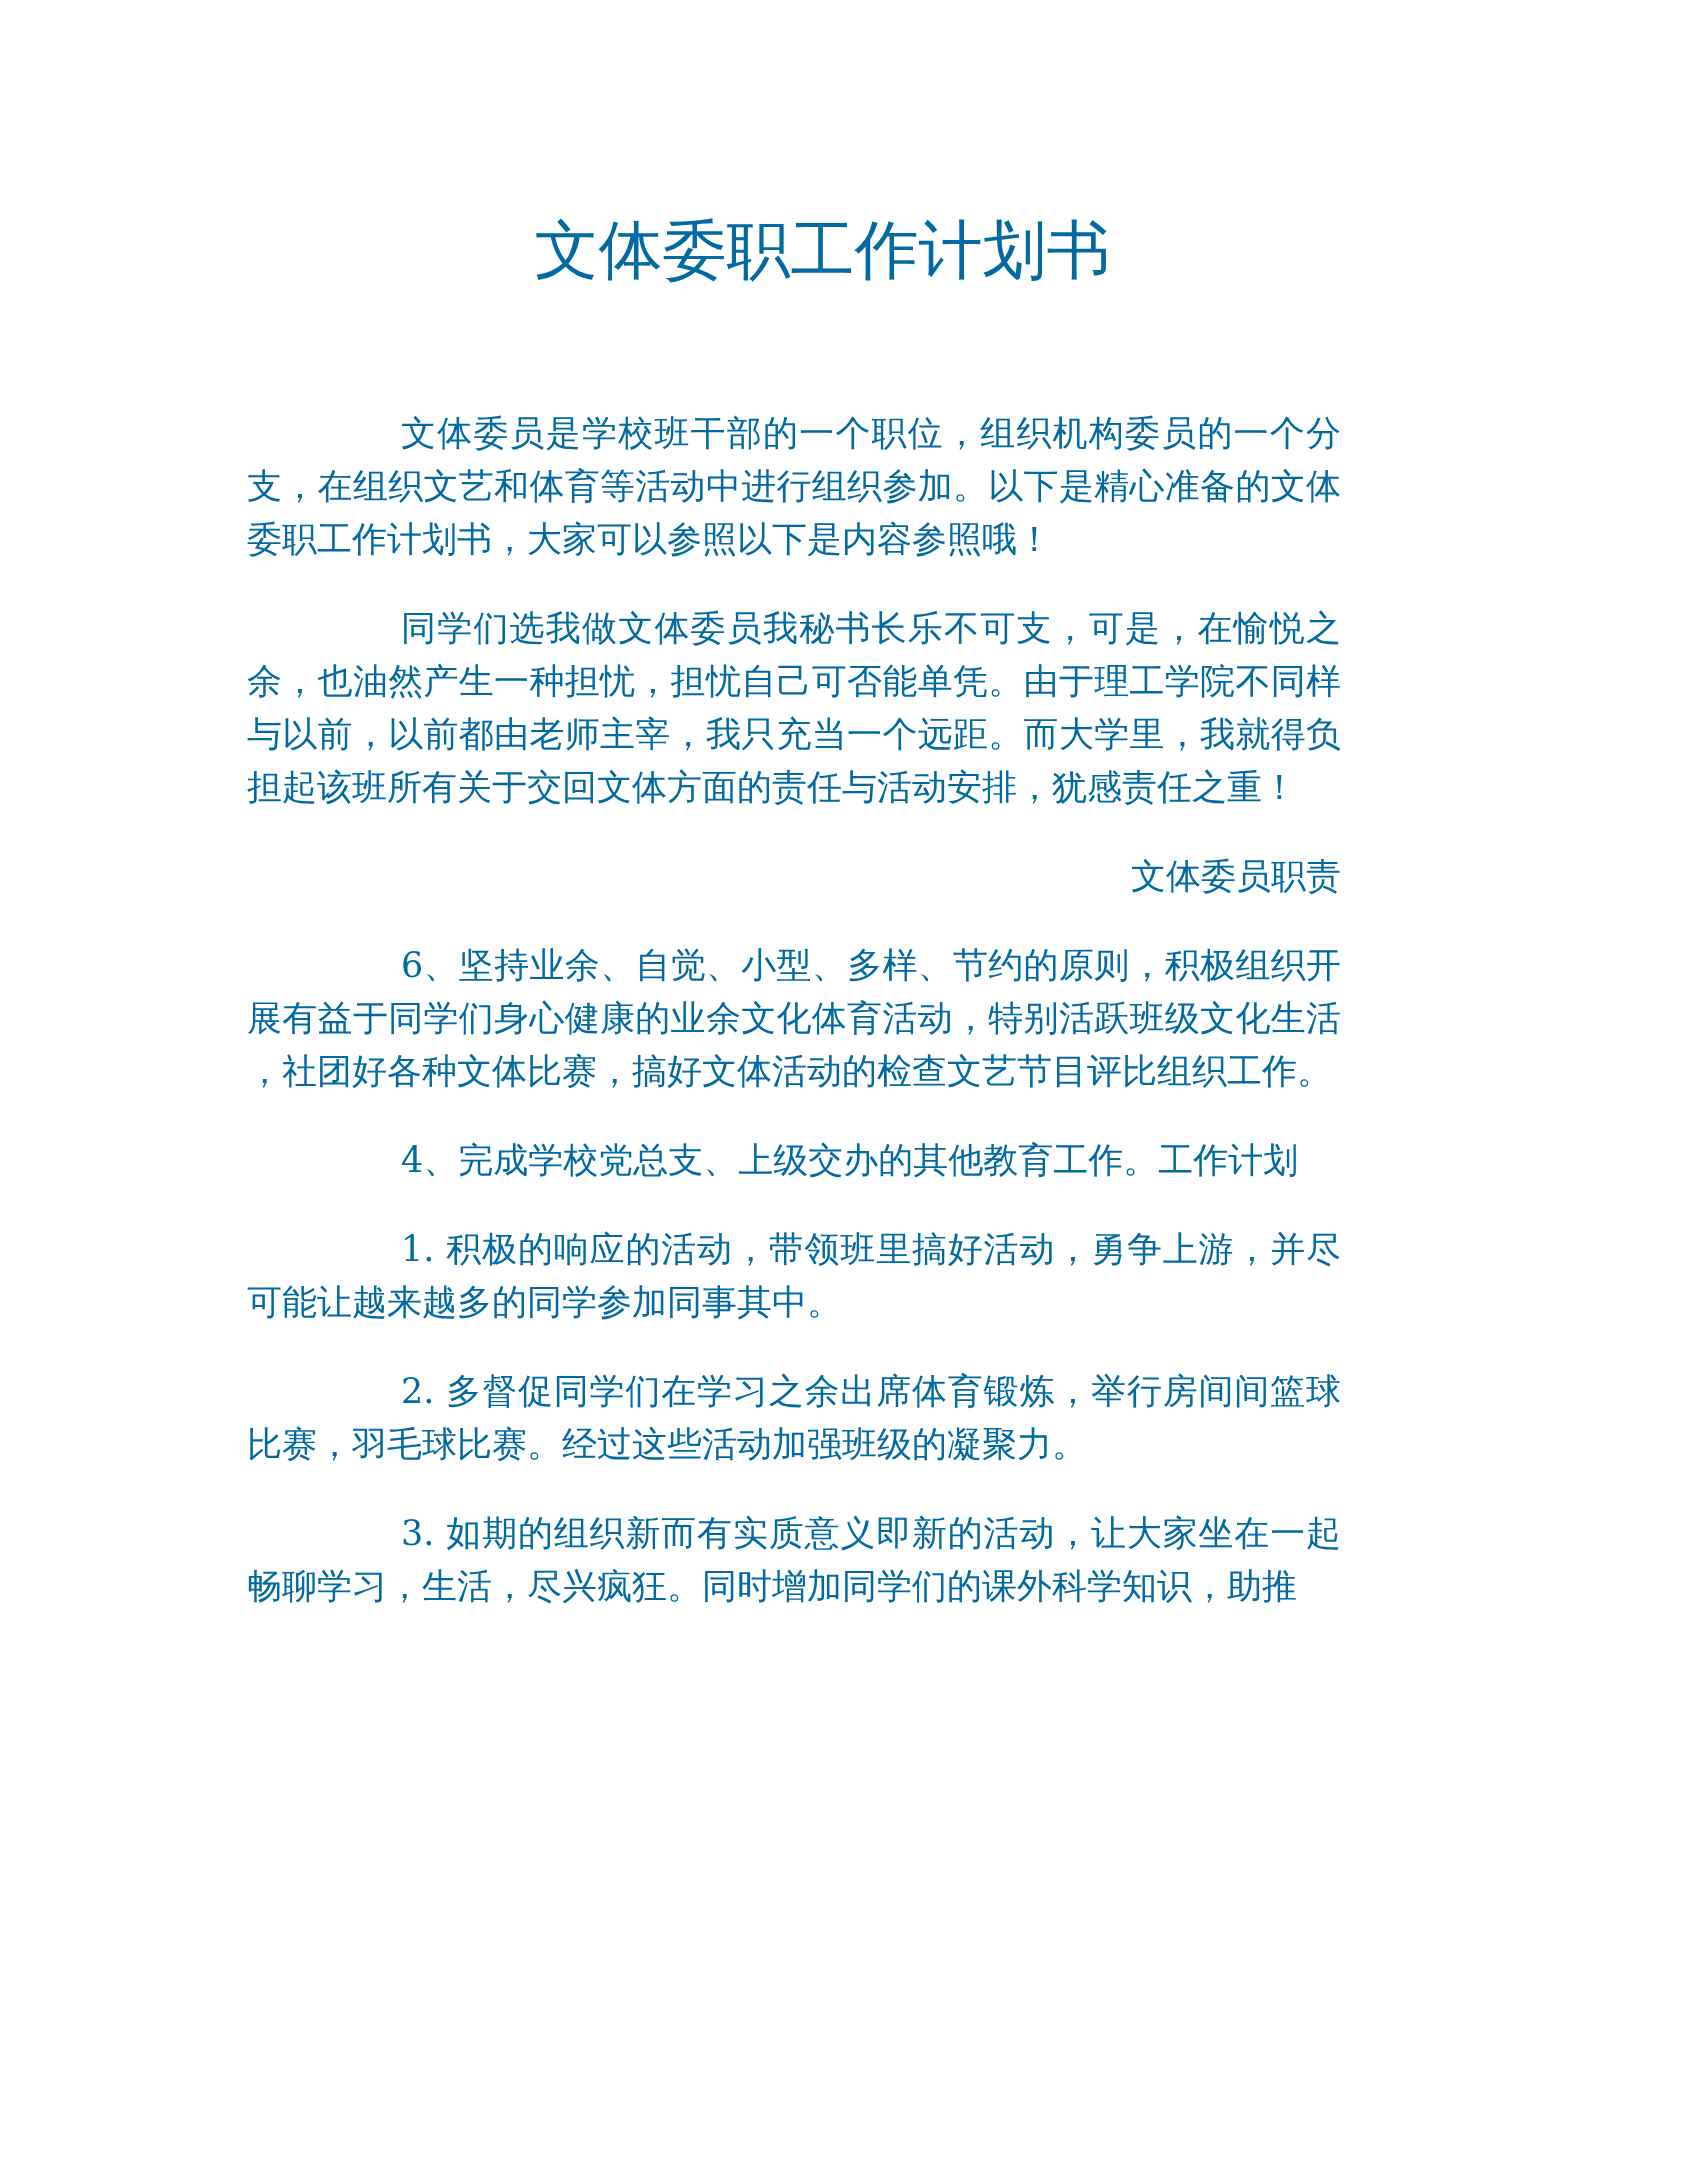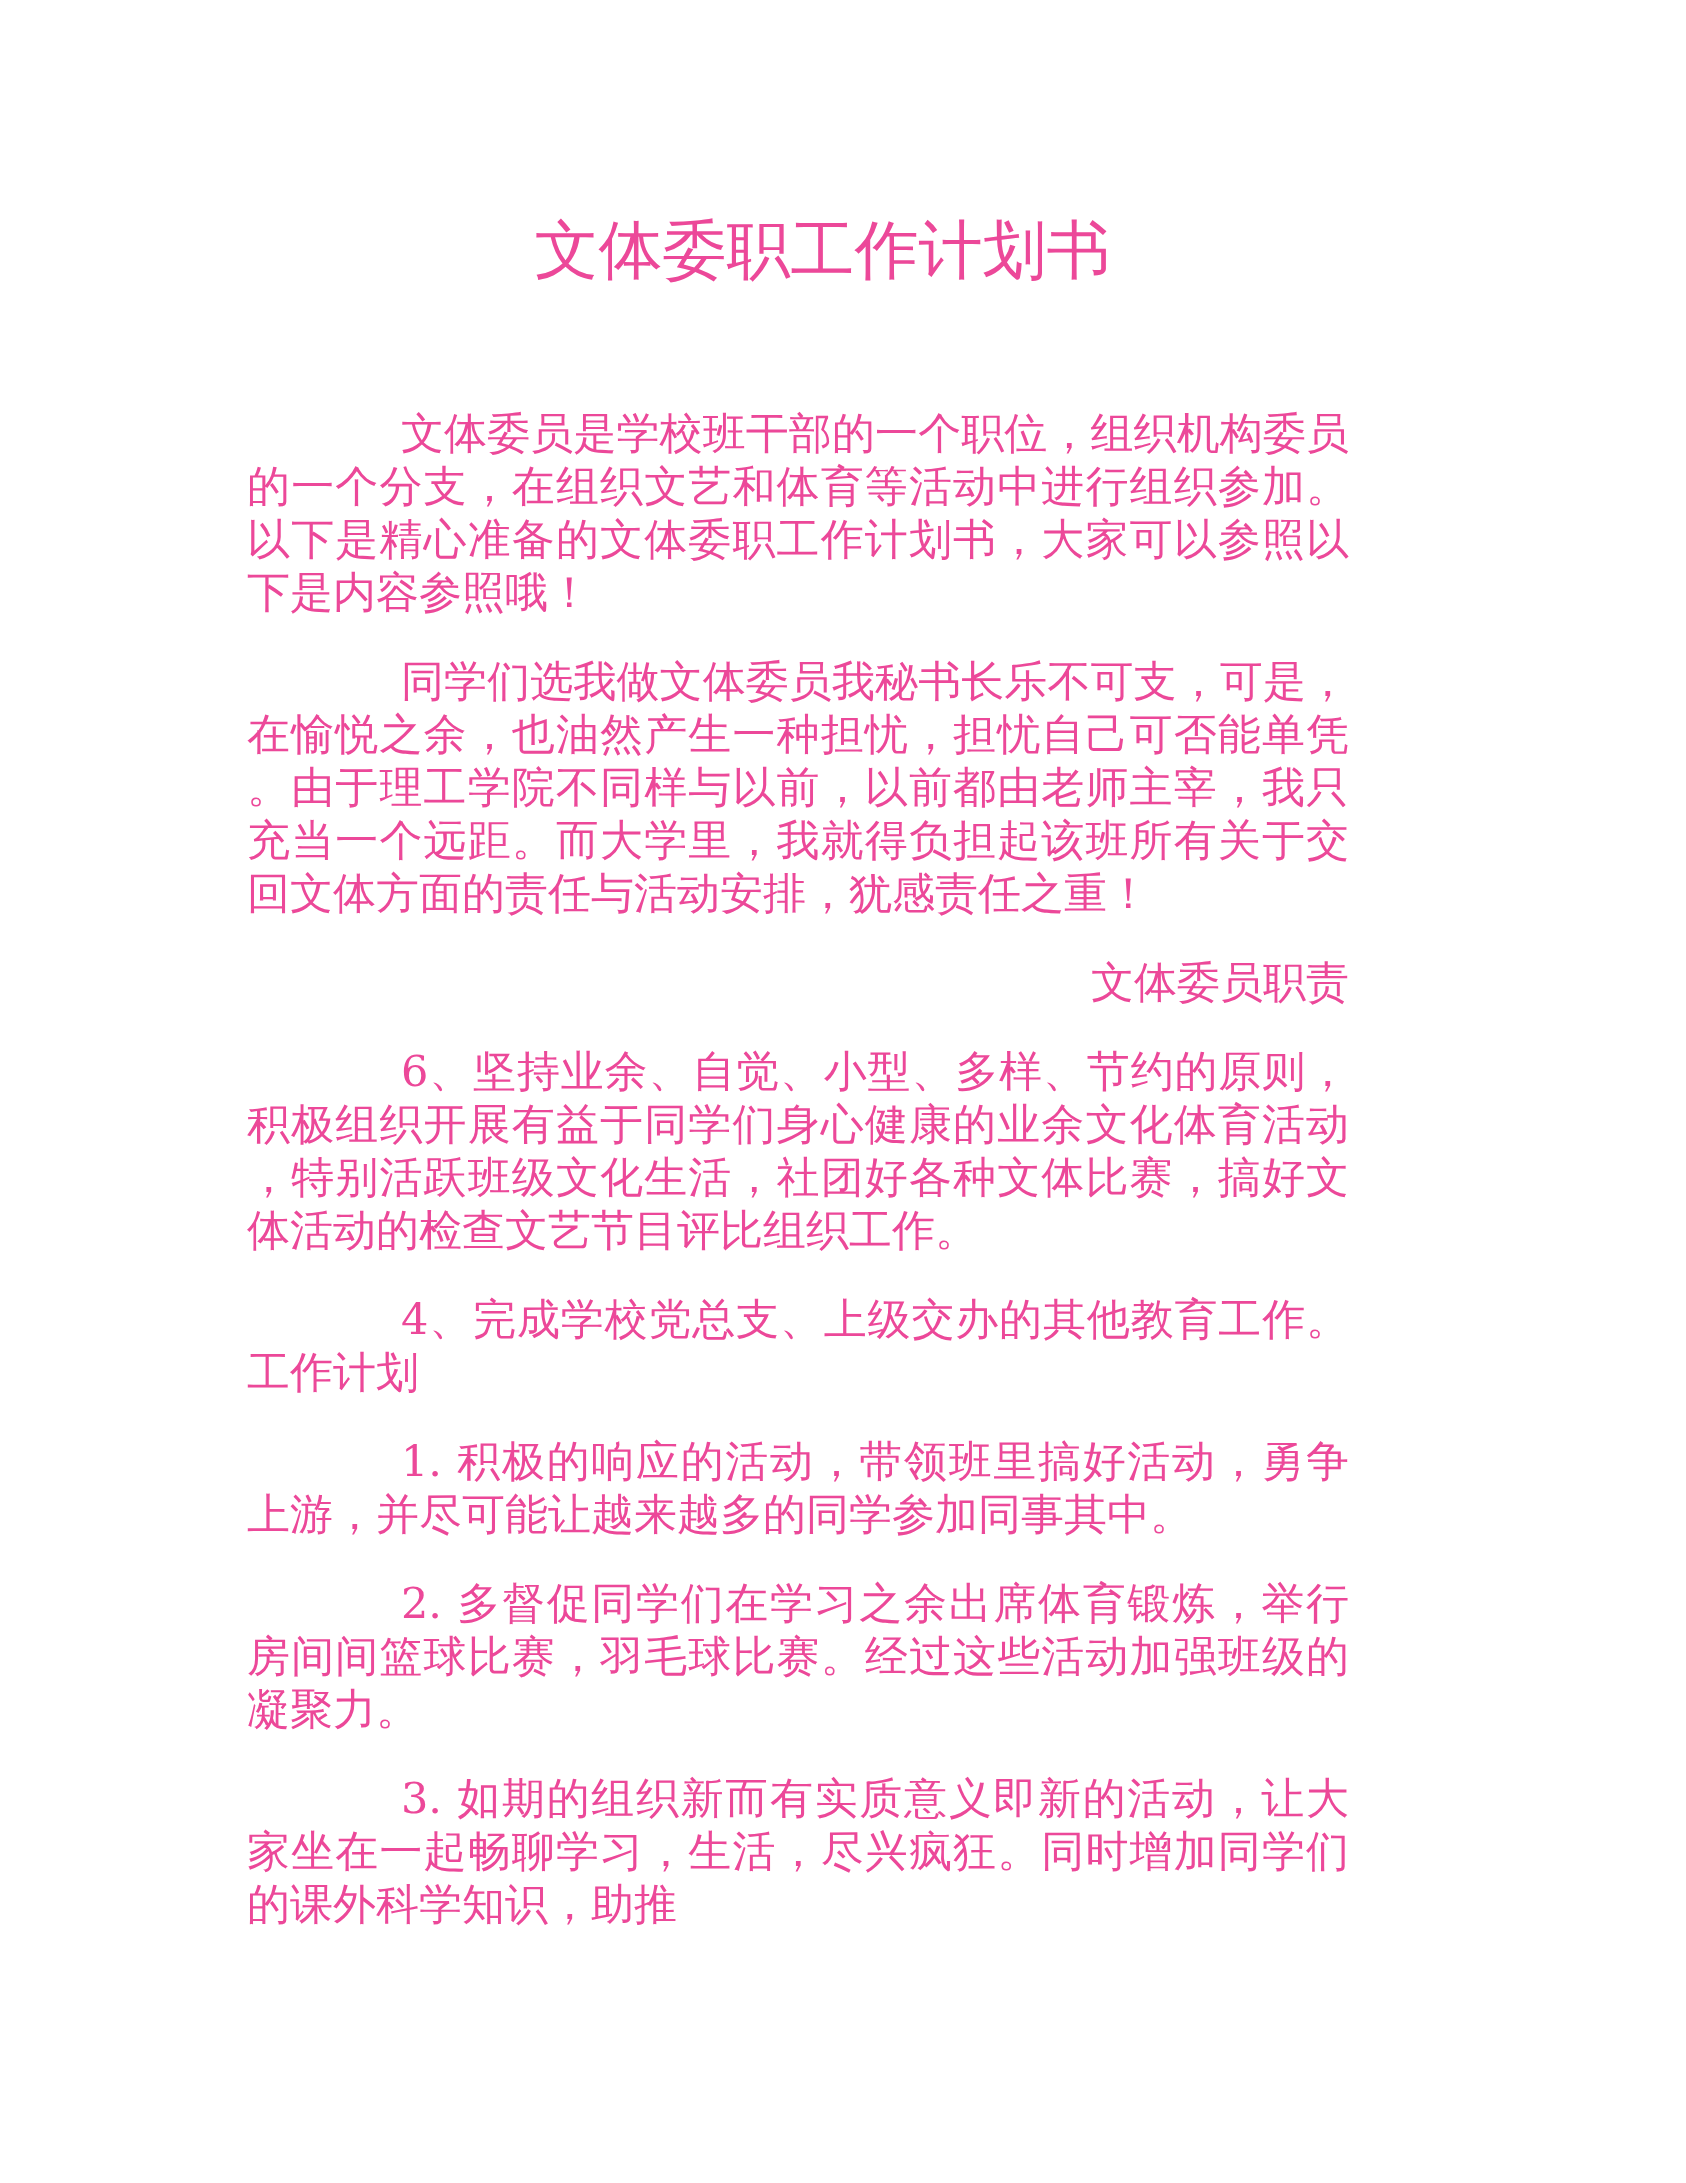--- a/index.html
+++ b/index.html
@@ -7,41 +7,41 @@
     padding: 0;
     background: #ffffff;
   }
   .page {
     position: relative;
     width: 1686px;
     height: 2183px;
     background: #ffffff;
     overflow: hidden;
     font-family: "DejaVu Serif", "Liberation Serif", serif;
-    color: #ec4899;
+    color: #0369a1;
   }
   .content {
     position: absolute;
     left: 247px;
     top: 0;
     width: 1102px;
   }
   .doc-title {
     margin: 211px 0 118px 0;
     padding-left: 49px;
     font-size: 64px;
     line-height: 78px;
     font-weight: 400;
     text-align: center;
     letter-spacing: 0px;
     white-space: nowrap;
   }
   p.body-par {
-    margin: 0 0 36px 0;
-    font-size: 43px;
+    margin: 0 8px 36px 0;
+    font-size: 35px;
     line-height: 53px;
     text-indent: 154px;
     text-align: justify;
     word-break: break-all;
     line-break: anywhere;
     letter-spacing: 0px;
   }
   p.body-par:last-child {
     margin-bottom: 0;
   }

